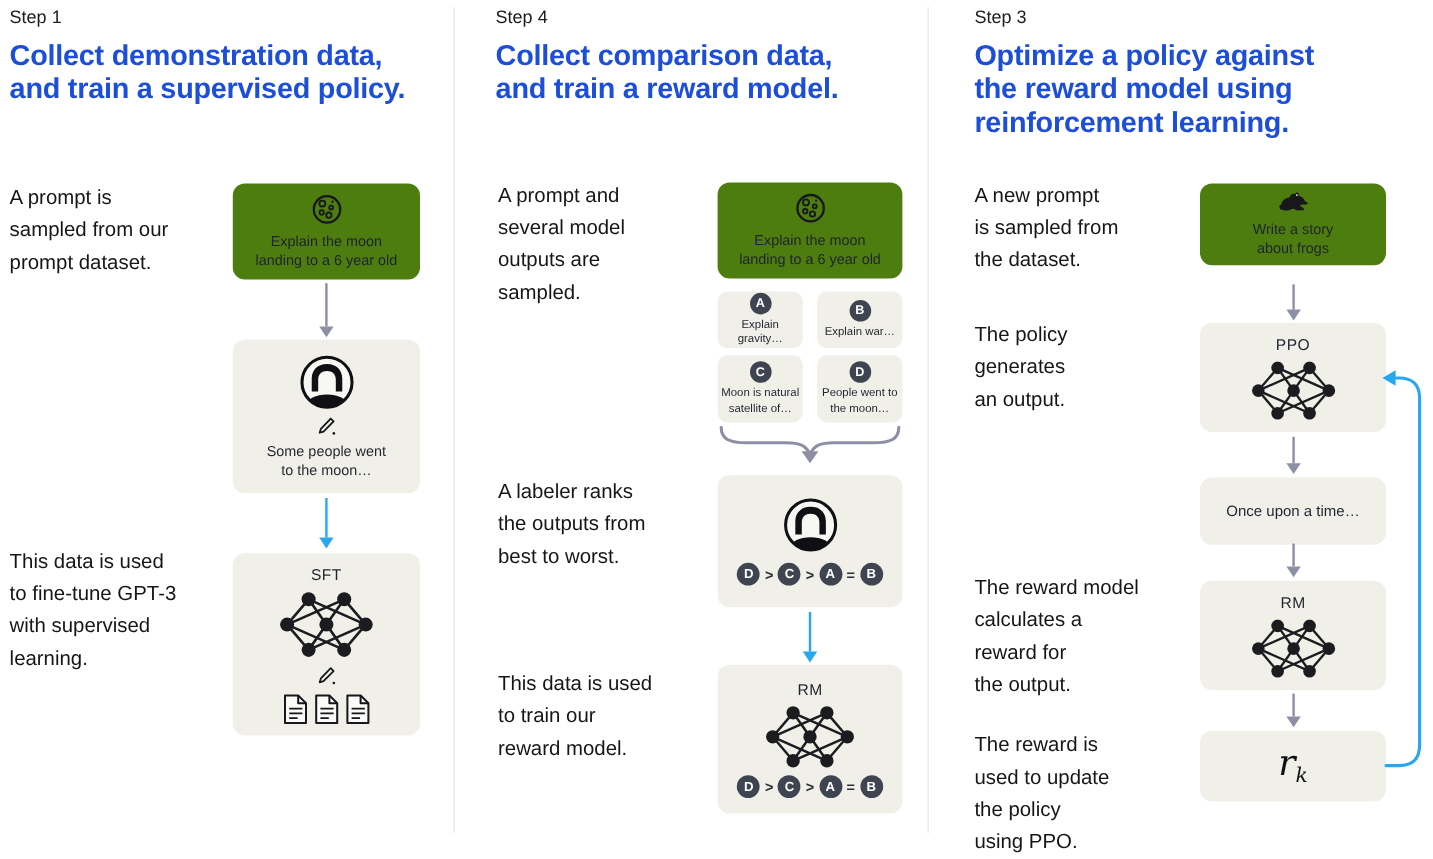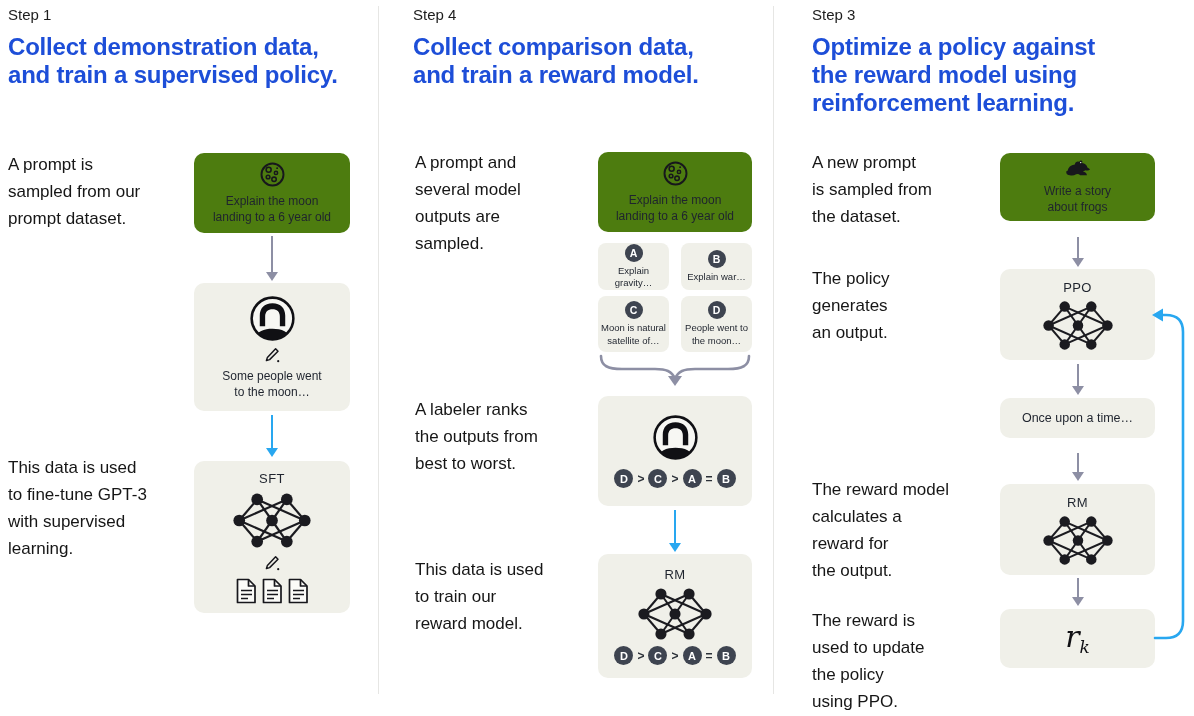--- a/index.html
+++ b/index.html
@@ -365,21 +365,21 @@
         </g>
       </svg>
     </span>
   </div>
 
   <div class="arrow agray" style="left:1071px;top:364px;height:31px;">
       <span class="shaft"></span>
       <span class="head"></span>
     </div>
 
-  <div class="box gray" style="left:1000px;top:398px;width:155px;height:40px;">
+  <div class="box gray" style="left:1000px;top:398px;width:155px;height:56px;">
     <span class="box-text" style="font-size:12.5px;">Once upon a time…</span>
   </div>
 
   <div class="arrow agray" style="left:1071px;top:453px;height:28px;">
       <span class="shaft"></span>
       <span class="head"></span>
     </div>
 
   <div class="box gray" style="left:1000px;top:484px;width:155px;height:91px;gap:6px;">
     <span class="box-label">RM</span>

